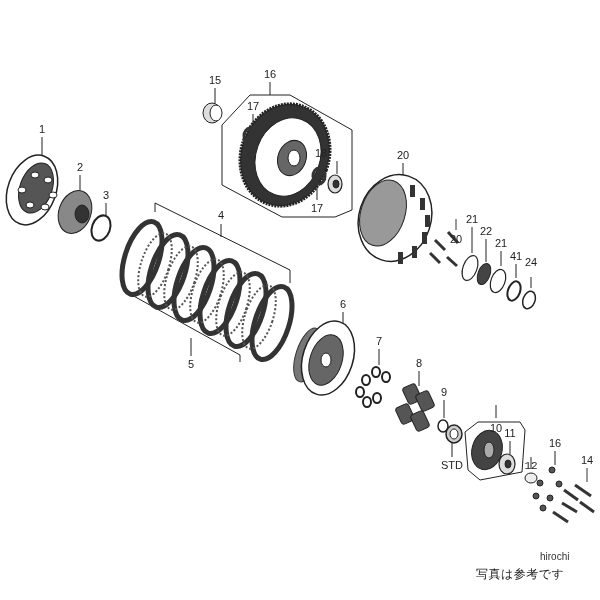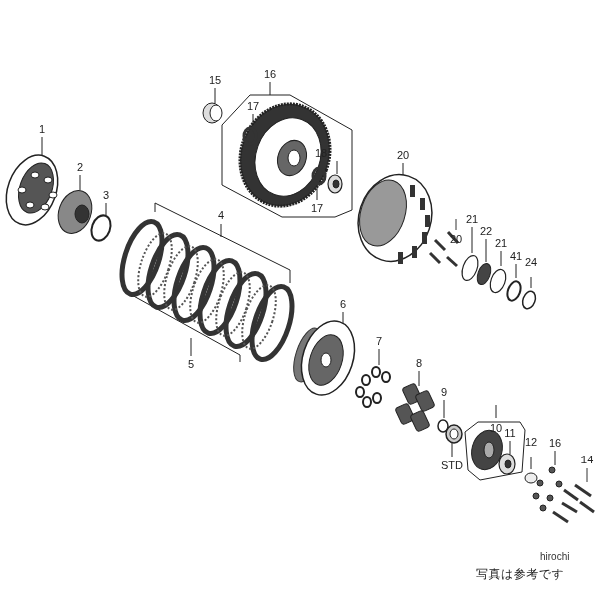--- a/index.html
+++ b/index.html
@@ -216,23 +216,23 @@
     <div class="callout" style="left: 80px; top: 167px;">2</div>
     <div class="callout" style="left: 106px; top: 195px;">3</div>
     <div class="callout" style="left: 221px; top: 215px;">4</div>
     <div class="callout" style="left: 191px; top: 364px;">5</div>
     <div class="callout" style="left: 343px; top: 304px;">6</div>
     <div class="callout" style="left: 379px; top: 341px;">7</div>
     <div class="callout" style="left: 419px; top: 363px;">8</div>
     <div class="callout" style="left: 444px; top: 392px;">9</div>
     <div class="callout" style="left: 496px; top: 398px; margin-top: 30px;">10</div>
     <div class="callout" style="left: 510px; top: 433px;">11</div>
-    <div class="callout" style="left: 531px; top: 442px;">12</div>
+    <div class="callout" style="left: 531px; top: 466px; font-family: Liberation Mono, monospace;">12</div>
     <div class="callout" style="left: 555px; top: 443px;">16</div>
-    <div class="callout" style="left: 587px; top: 460px; font-family: Liberation Mono, monospace;">14</div>
+    <div class="callout" style="left: 587px; top: 460px;">14</div>
     <div class="callout" style="left: 215px; top: 80px;">15</div>
     <div class="callout" style="left: 270px; top: 74px;">16</div>
     <div class="callout" style="left: 253px; top: 106px;">17</div>
     <div class="callout" style="left: 317px; top: 208px;">17</div>
     <div class="callout" style="left: 321px; top: 153px;">18</div>
     <div class="callout" style="left: 403px; top: 155px;">20</div>
     <div class="callout" style="left: 456px; top: 211px; margin-top: 28px;">20</div>
     <div class="callout" style="left: 472px; top: 219px;">21</div>
     <div class="callout" style="left: 486px; top: 231px;">22</div>
     <div class="callout" style="left: 501px; top: 243px;">21</div>

